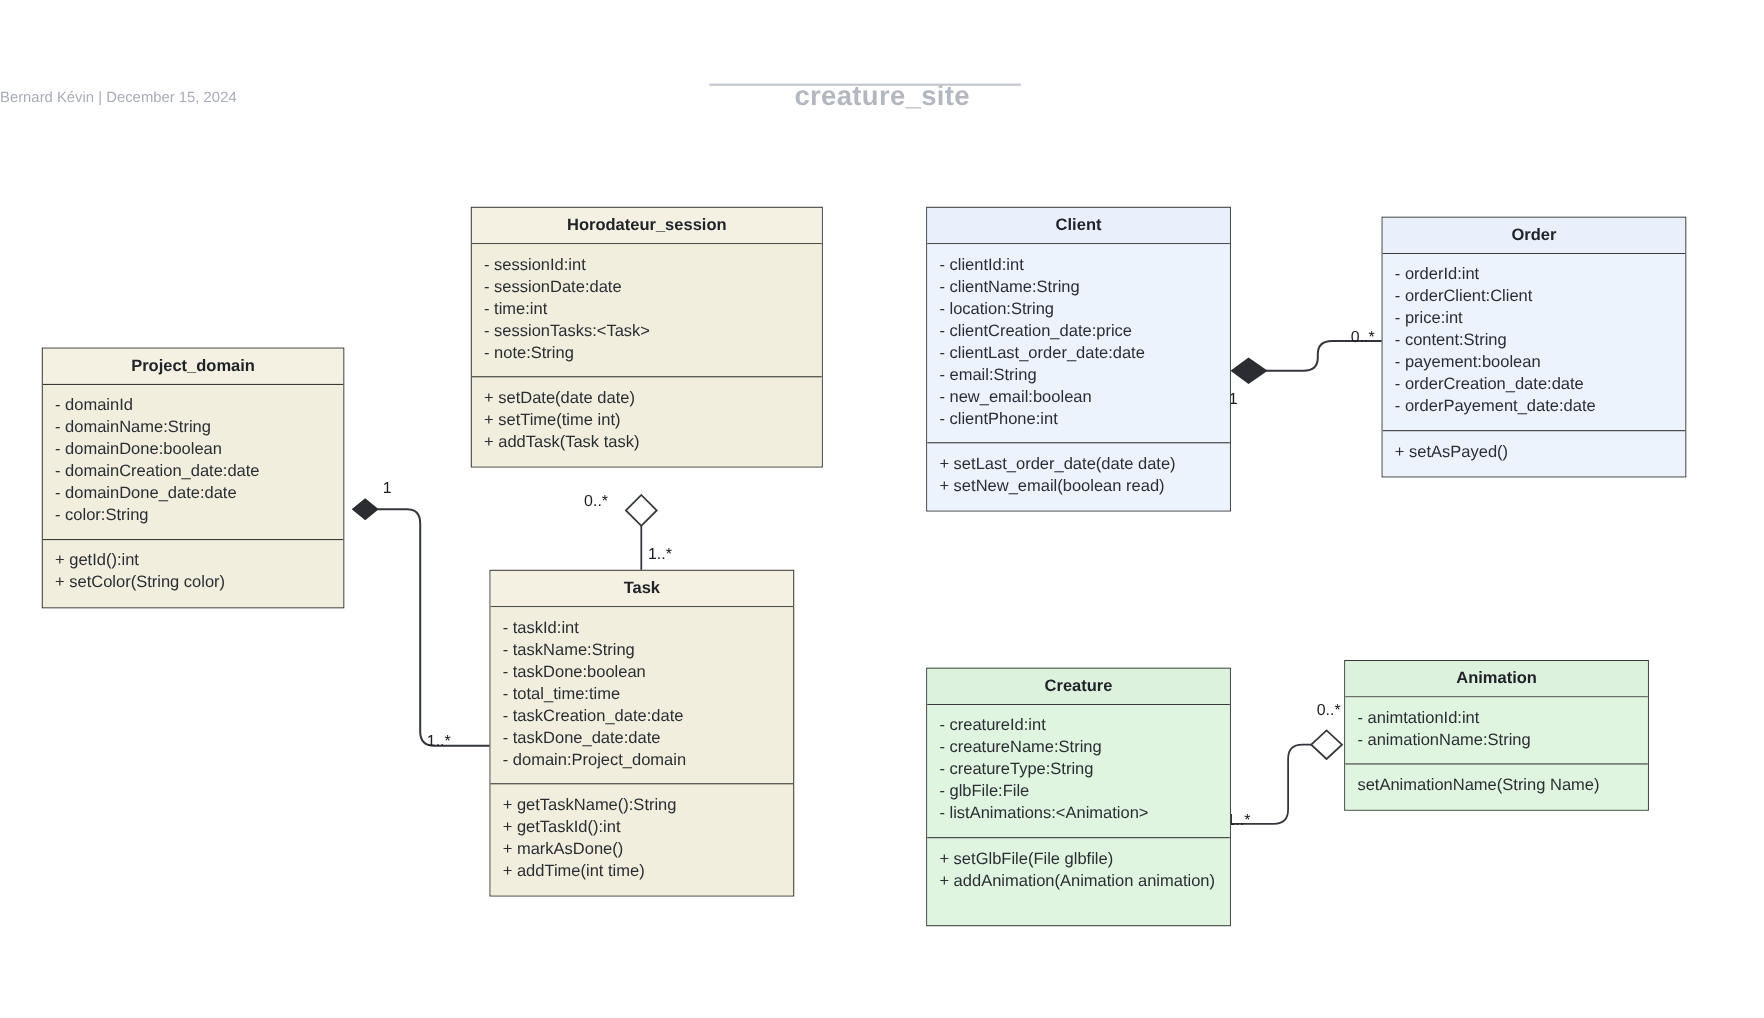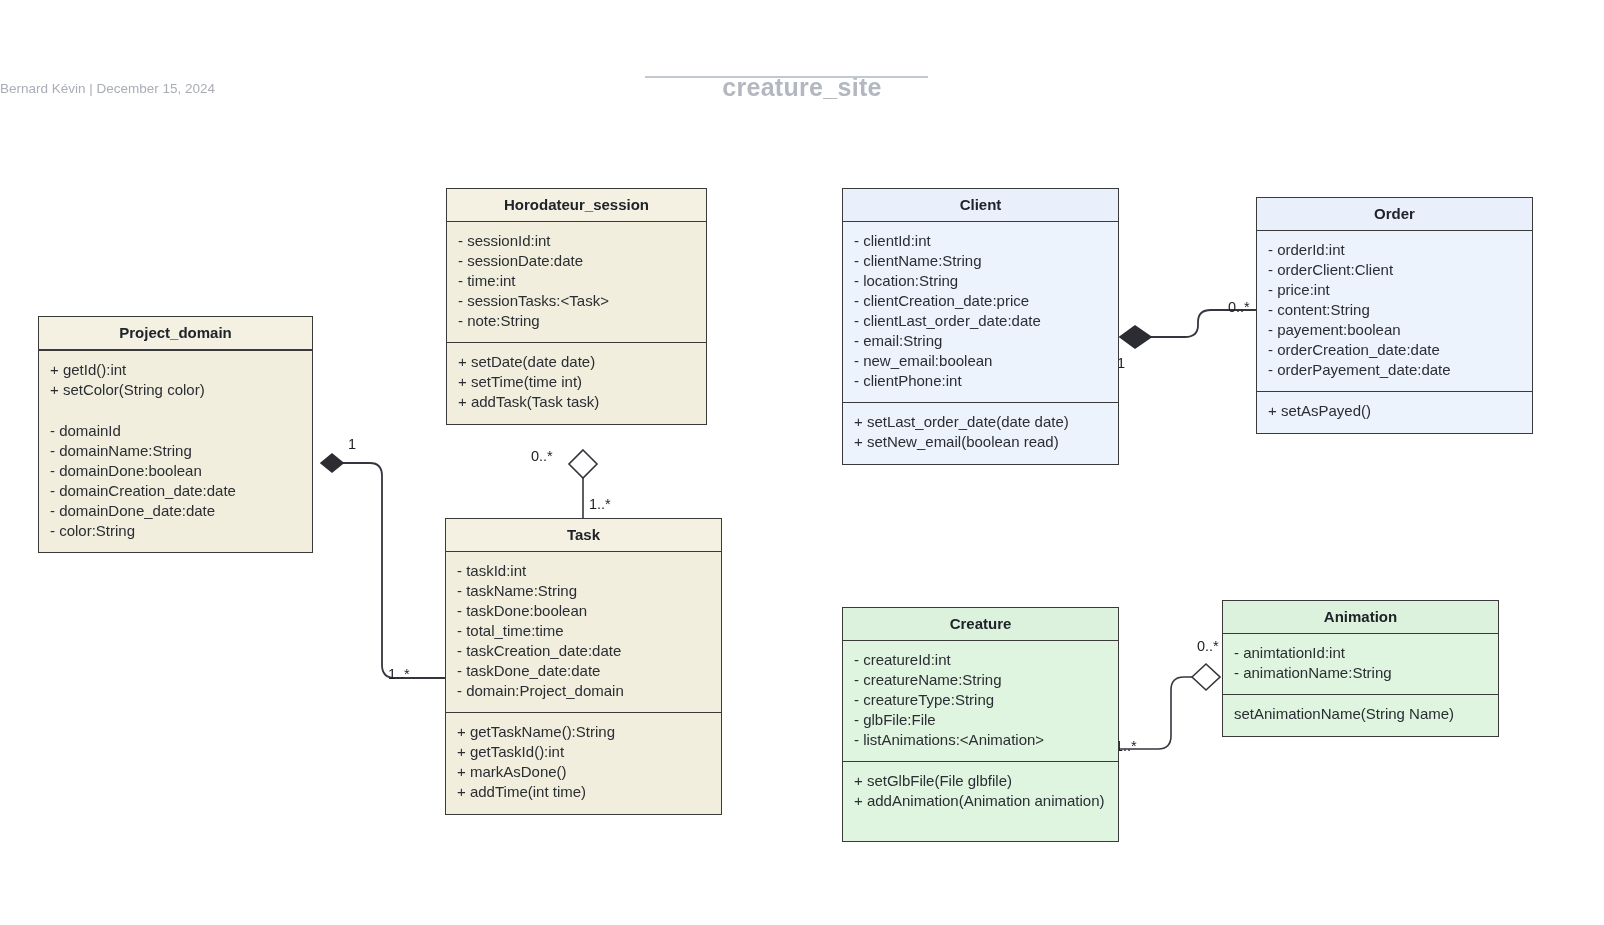--- a/index.html
+++ b/index.html
@@ -108,35 +108,35 @@
   <div class="mult" style="left:589px;top:496px;">1..*</div>
 
   <div class="mult" style="left:1117px;top:355px;">1</div>
   <div class="mult" style="left:1228px;top:299px;">0..*</div>
 
   <div class="mult" style="left:1115px;top:738px;">1..*</div>
   <div class="mult" style="left:1197px;top:638px;">0..*</div>
 
   <div class="uml theme-cream" style="left:38px;top:316px;width:275px;">
     <div class="hdr">Project_domain</div>
-    <div class="sec divider" style="min-height:62px;">
-      <div class="row">+ getId():int</div>
-      <div class="row">+ setColor(String color)</div>
-    </div>
     <div class="sec" style="min-height:128px;">
       <div class="row">- domainId</div>
       <div class="row">- domainName:String</div>
       <div class="row">- domainDone:boolean</div>
       <div class="row">- domainCreation_date:date</div>
       <div class="row">- domainDone_date:date</div>
       <div class="row">- color:String</div>
     </div>
-  </div>
-
-  <div class="uml theme-cream" style="left:446px;top:188px;width:261px;">
+    <div class="sec divider" style="min-height:62px;">
+      <div class="row">+ getId():int</div>
+      <div class="row">+ setColor(String color)</div>
+    </div>
+  </div>
+
+  <div class="uml theme-cream" style="left:428px;top:188px;width:320px;">
     <div class="hdr">Horodateur_session</div>
     <div class="sec" style="min-height:111px;">
       <div class="row">- sessionId:int</div>
       <div class="row">- sessionDate:date</div>
       <div class="row">- time:int</div>
       <div class="row">- sessionTasks:&lt;Task&gt;</div>
       <div class="row">- note:String</div>
     </div>
     <div class="sec divider" style="min-height:82px;">
       <div class="row">+ setDate(date date)</div>

